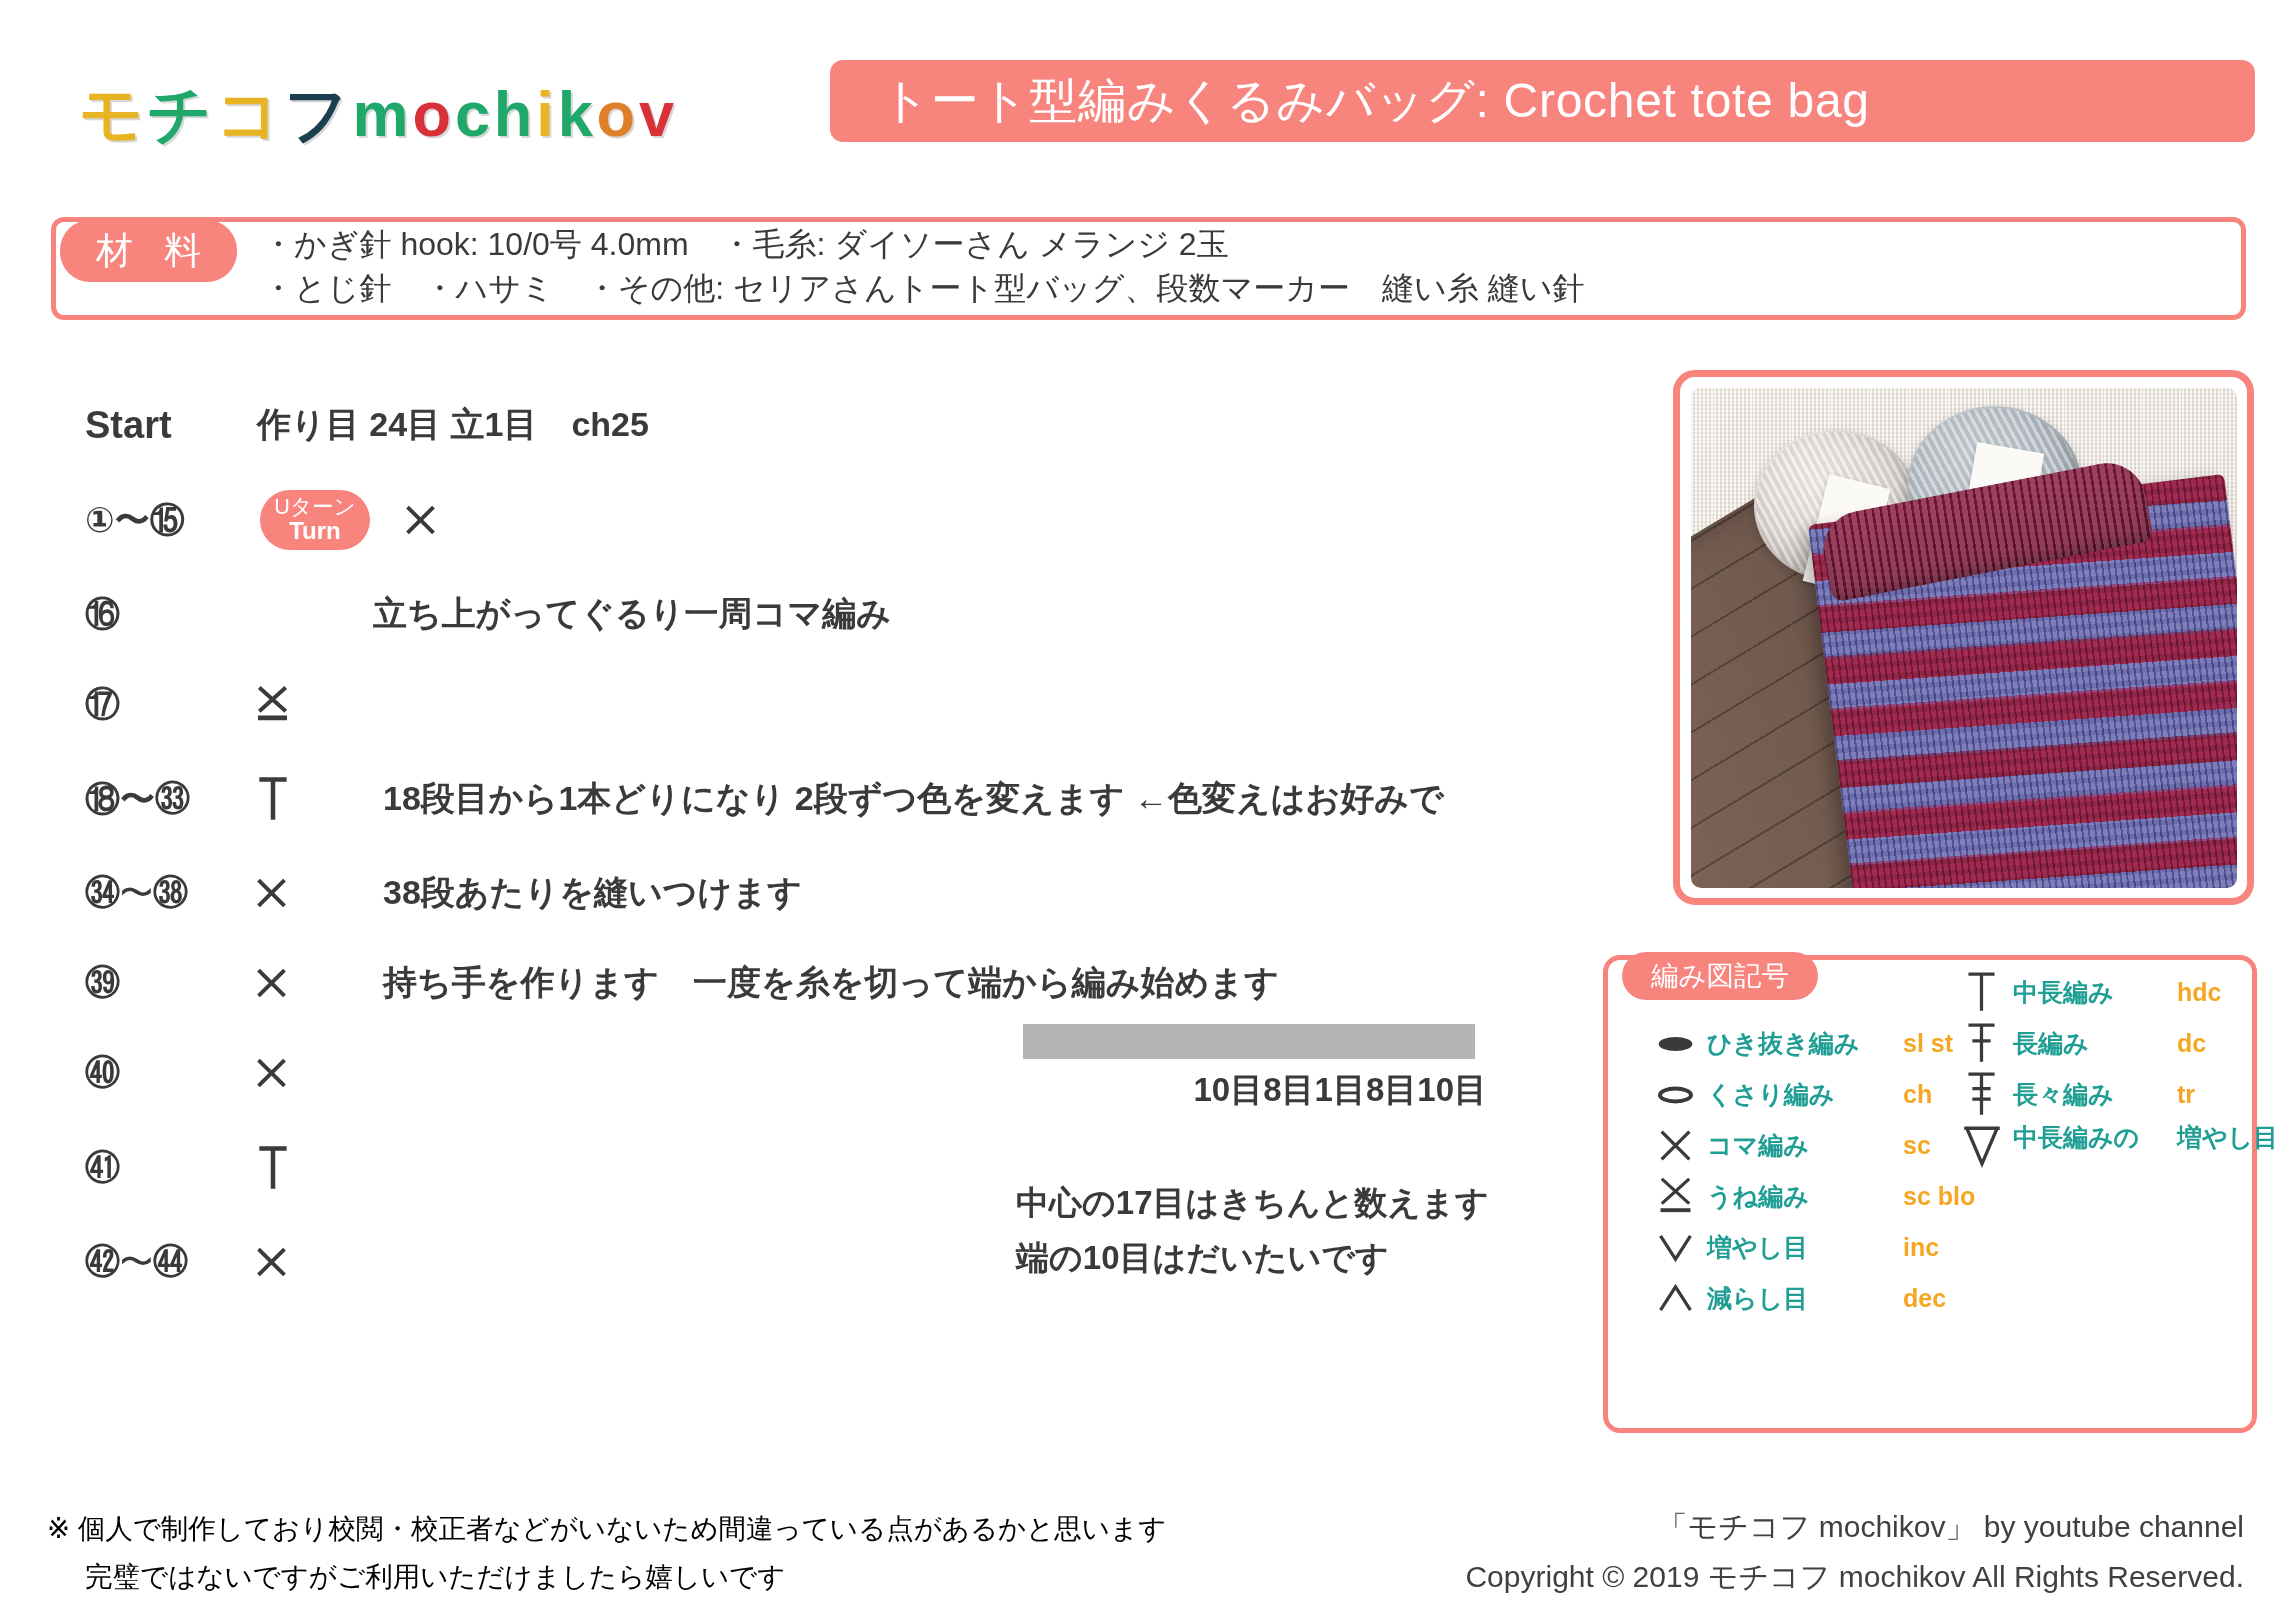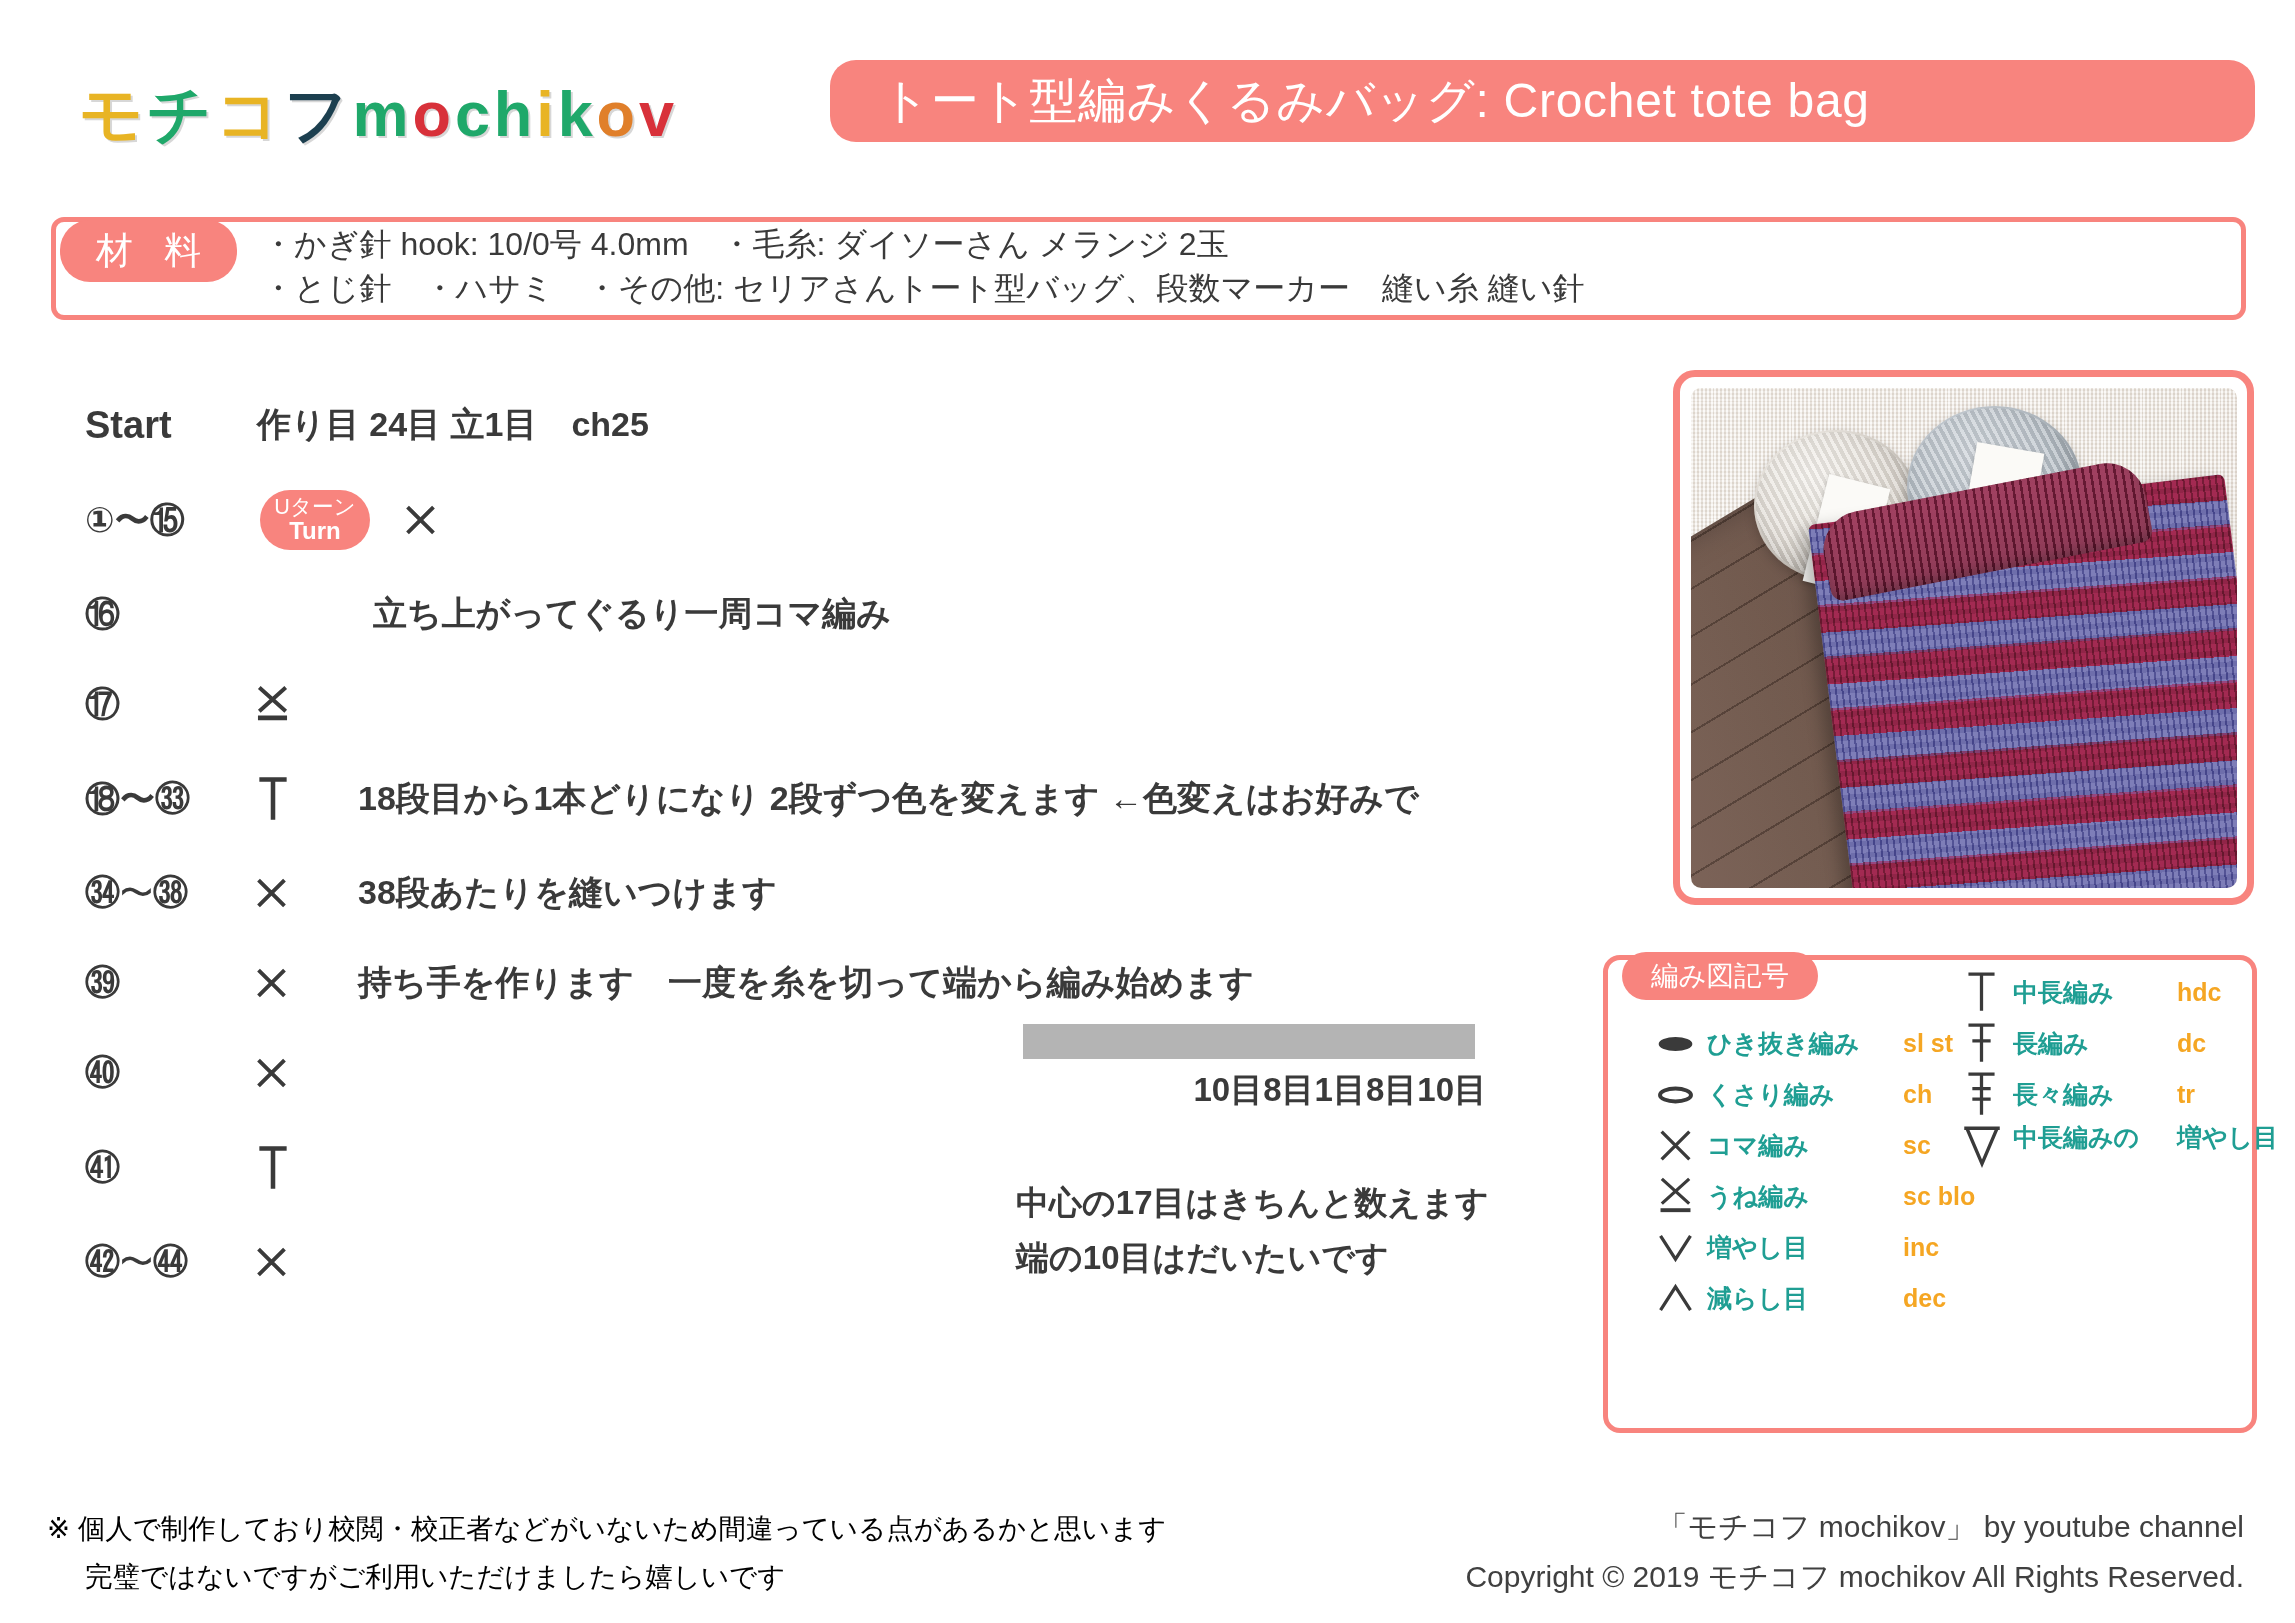--- a/index.html
+++ b/index.html
@@ -25,21 +25,21 @@
   .lc3 { color: #e8b424; } .lc4 { color: #1c3f4f; }
   .lc5 { color: #1fa86a; } .lc6 { color: #d8313a; }
   .lc7 { color: #1fa86a; } .lc8 { color: #1fa86a; }
   .lc9 { color: #e8b424; } .lc10{ color: #1fa86a; }
   .lc11{ color: #e07f2a; } .lc12{ color: #d8313a; }
 
   
   .title-banner {
     position: absolute; left: 830px; top: 60px;
     width: 1425px; height: 82px;
-    background: #f8847e; border-radius: 26px;
+    background: #f8847e; border-radius: 13px;
     display: flex; align-items: center; padding-left: 51px;
   }
   .title-banner .t {
     color: #ffffff; font-size: 48px; font-weight: 400;
     letter-spacing: 0.7px; white-space: nowrap;
   }
 
   
   .mat-box {
     position: absolute; left: 51px; top: 217px;
@@ -72,21 +72,21 @@
   .rw-sym {
     position: absolute; left: 169px; top: 50%; transform: translateY(-50%);
     width: 79px; display: flex; align-items: center; justify-content: flex-start;
   }
   .rw-text {
     position: absolute; left: 249px; top: 50%; transform: translateY(-50%);
     font-size: 34px; font-weight: 700; white-space: nowrap;
   }
   .rw-text.start-text { left: 172px; }
   .rw-text.ind { left: 288px; }
-  .rw-text.ind2 { left: 273px; }
+  .rw-text.ind2 { left: 298px; }
 
   
   .turn-badge {
     position: absolute; left: 175px; top: 50%; transform: translateY(-50%);
     width: 110px; height: 60px; background: #f8847e; border-radius: 30px;
     display: flex; flex-direction: column; align-items: center; justify-content: center;
     color: #fff; line-height: 1.05;
   }
   .turn-badge .l1 { font-size: 21.6px; }
   .turn-badge .l2 { font-size: 24px; font-weight: 700; }

